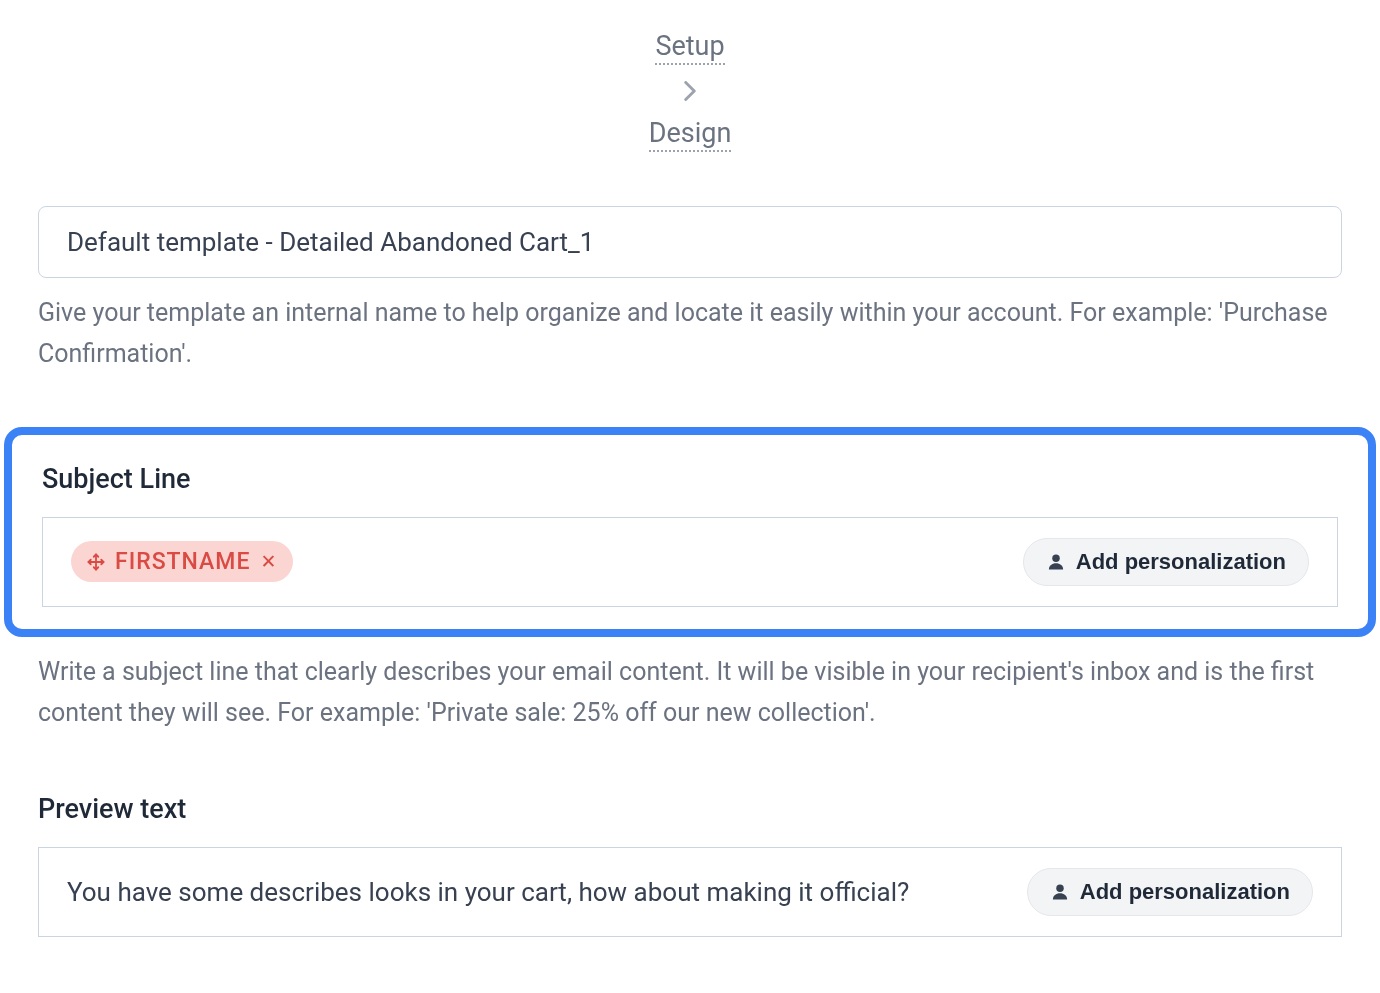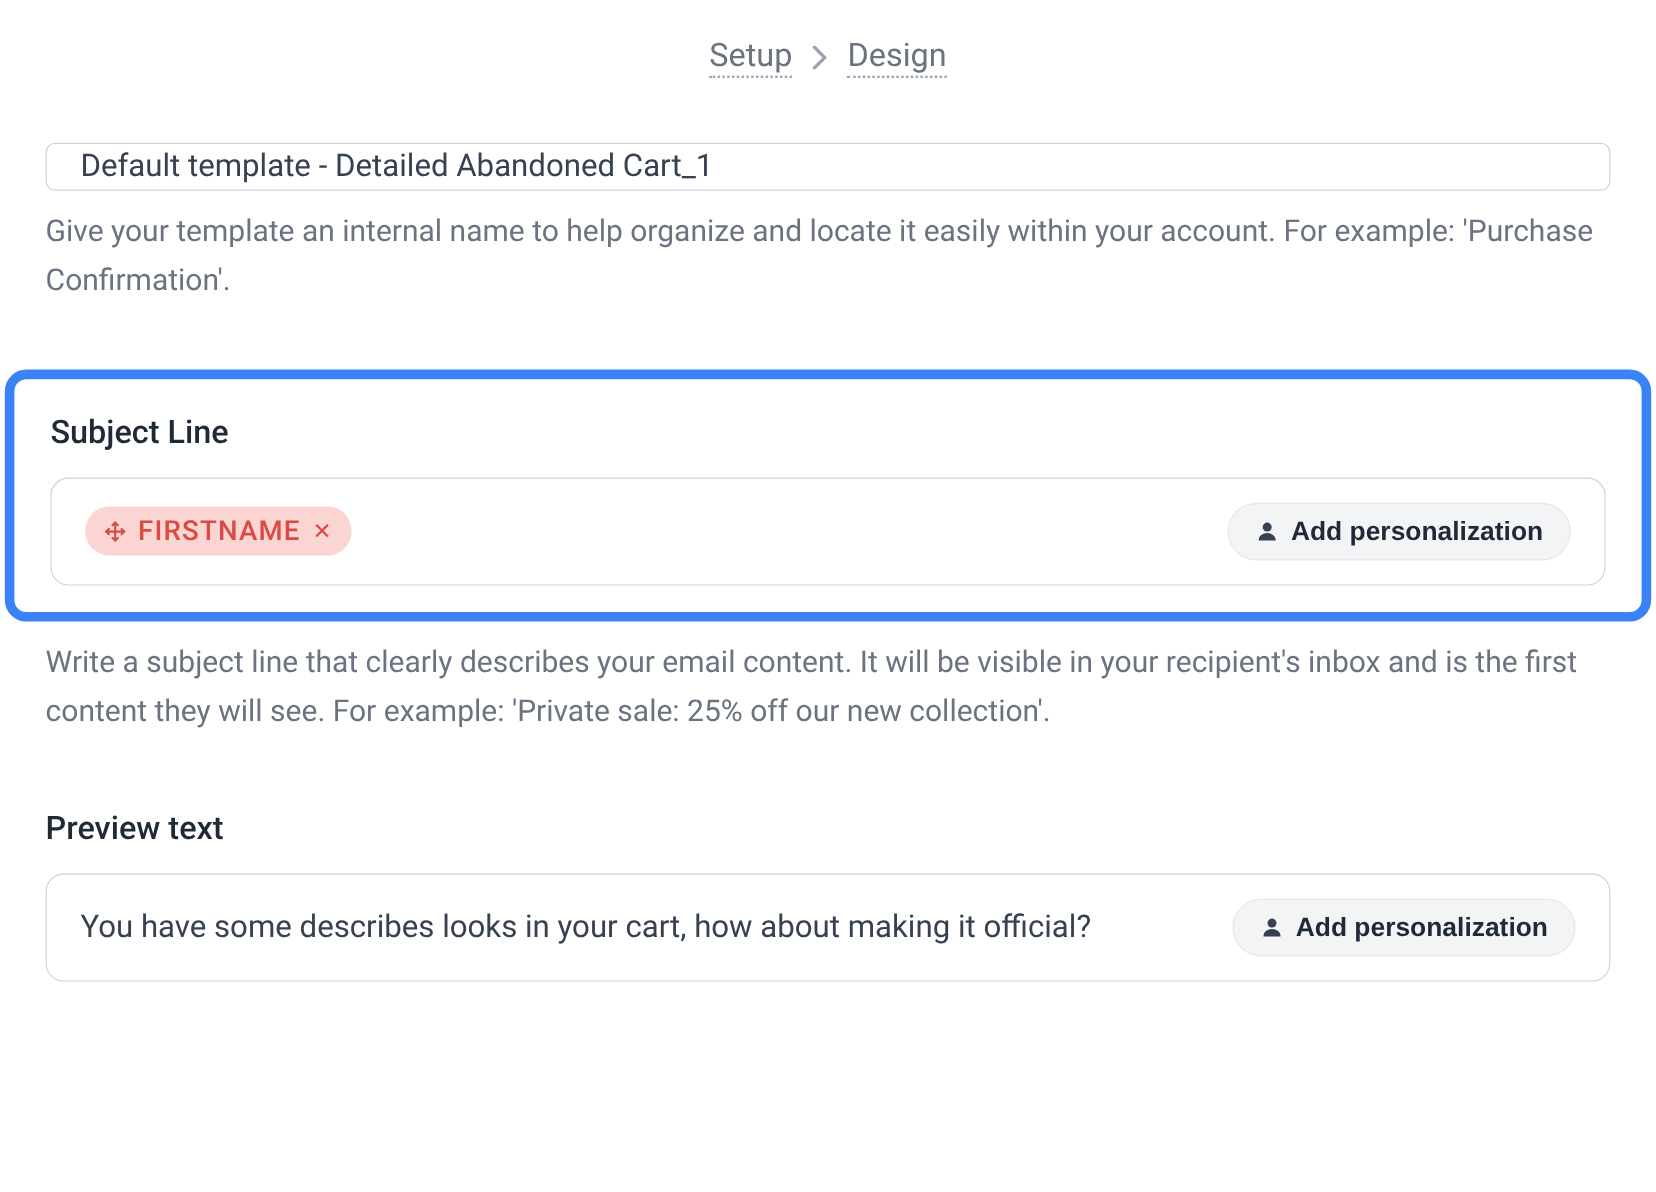--- a/index.html
+++ b/index.html
@@ -13,20 +13,21 @@
       padding: 30px 38px;
       color: #1f2937;
       width: 1380px;
     }
     .breadcrumb {
       display: flex;
       justify-content: center;
       align-items: center;
       gap: 16px;
       margin-bottom: 54px;
+      flex-direction: column;
     }
     .breadcrumb-item {
       font-size: 27px;
       color: #6b7280;
       border-bottom: 2px dotted #9ca3af;
       padding-bottom: 1px;
       cursor: pointer;
     }
     .breadcrumb-sep {
       color: #9ca3af;
@@ -50,36 +51,36 @@
     }
     .section-label {
       font-size: 27px;
       font-weight: 500;
       color: #1f2937;
       margin-bottom: 22px;
     }
     .input-box {
       width: 100%;
       border: 1px solid #cbd5e1;
-      border-radius: 15px;
+      border-radius: 0;
       padding: 20px 28px;
       font-size: 26px;
       color: #374151;
       display: flex;
       align-items: center;
       flex-wrap: wrap;
       gap: 8px;
       min-height: 74px;
       background: #fff;
     }
     .input-box-simple {
       width: 100%;
       border: 1px solid #cbd5e1;
       border-radius: 8px;
-      padding: 4px 28px;
+      padding: 20px 28px;
       font-size: 26px;
       color: #374151;
       background: #fff;
       outline: none;
       font-family: inherit;
     }
     .help-text {
       font-size: 25px;
       color: #6b7280;
       line-height: 1.65;

